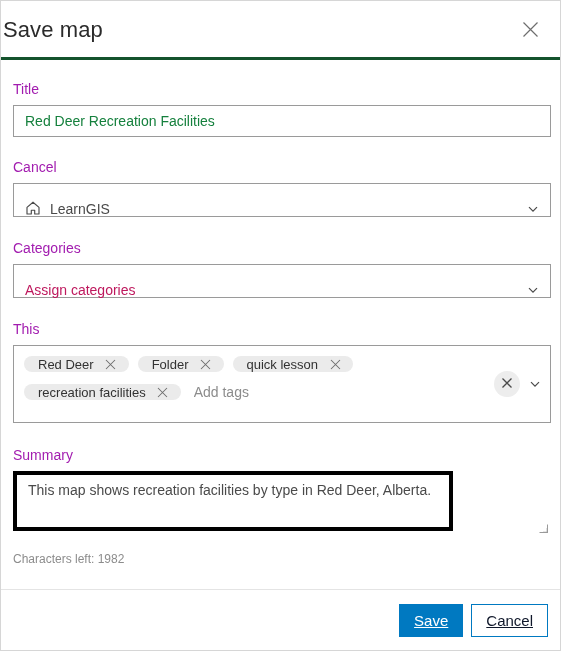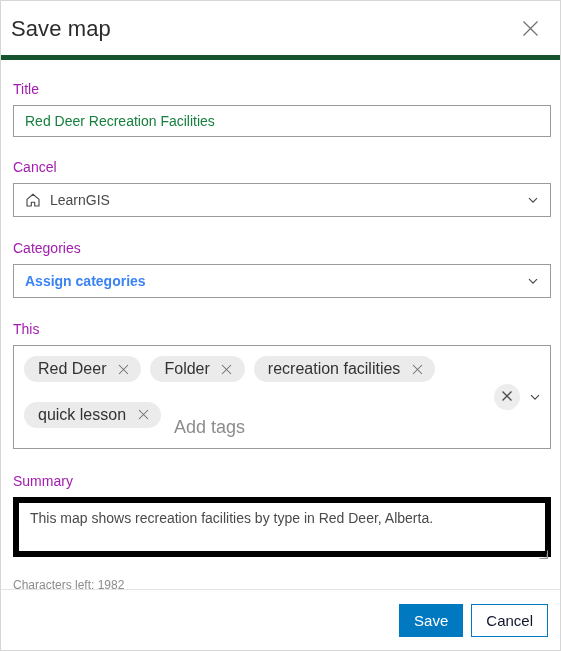--- a/index.html
+++ b/index.html
@@ -24,24 +24,24 @@
     background: #ffffff;
     display: flex;
     flex-direction: column;
   }
 
   
   .dialog-header {
     height: 59px;
     min-height: 59px;
     box-sizing: border-box;
-    border-bottom: 5px solid #14532d;
-    display: flex;
-    align-items: center;
-    padding: 0 16px 0 10px;
+    border-bottom: 3px solid #14532d;
+    display: flex;
+    align-items: center;
+    padding: 0 16px 0 2px;
   }
   .dialog-title {
     font-size: 22px;
     font-weight: 400;
     color: #2b2b2b;
     letter-spacing: .1px;
     flex: 1;
     line-height: 1;
     padding-top: 2px;
   }
@@ -95,36 +95,36 @@
   .spacer-24 { height: 24px; }
 
   
   .select-box {
     box-sizing: border-box;
     width: 538px;
     height: 34px;
     border: 1px solid #9a9a9a;
     background: #ffffff;
     display: flex;
-    align-items: center;
+    align-items: flex-end;
     padding: 0 10px 0 11px;
     cursor: pointer;
   }
   .select-box .icon-home {
     margin-right: 9px;
     display: flex;
     align-items: center;
   }
   .select-value {
     flex: 1;
     font-size: 14px;
     color: #4a4a4a;
     line-height: 1;
   }
-  .select-value.placeholder { color: #3b82f6; font-weight: bold; }
+  .select-value.placeholder { color: #be185d; }
   .chevron {
     width: 14px;
     height: 14px;
     display: flex;
     align-items: center;
     justify-content: center;
     flex: 0 0 auto;
   }
 
   
@@ -144,48 +144,47 @@
     flex-wrap: wrap;
     align-items: center;
     gap: 8px 9px;
     padding-top: 1px;
   }
   .chip {
     display: inline-flex;
     align-items: center;
     background: #ebebeb;
     border-radius: 16px;
-    height: 26px;
+    height: 16px;
     padding: 0 11px 0 14px;
-    font-size: 16px;
+    font-size: 13px;
     color: #323232;
     cursor: default;
     white-space: nowrap;
   }
   .chip-label { line-height: 1; }
   .chip-x {
     margin-left: 10px;
     width: 14px;
     height: 14px;
     display: flex;
     align-items: center;
     justify-content: center;
     cursor: pointer;
   }
   .tag-input {
     border: none;
     outline: none;
     font-family: "Liberation Sans", sans-serif;
-    font-size: 18px;
+    font-size: 14px;
     color: #6e6e6e;
     background: transparent;
     height: 24px;
     width: 120px;
     padding: 0 0 0 4px;
-    margin-top: 25px;
   }
   .tag-input::placeholder { color: #8c8c8c; opacity: 1; }
 
   .tags-actions {
     display: flex;
     align-items: center;
     gap: 8px;
     align-self: center;
     padding-left: 6px;
     flex: 0 0 auto;
@@ -200,23 +199,23 @@
     justify-content: center;
     cursor: pointer;
     border: none;
     padding: 0;
   }
 
   
   .textarea-wrap { position: relative; width: 538px; }
   .summary-textarea {
     box-sizing: border-box;
-    width: 538px;
+    width: 440px;
     height: 60px;
-    border: 6px solid #000000;
+    border: 4px solid #000000;
     background: #ffffff;
     font-family: "Liberation Sans", sans-serif;
     font-size: 14px;
     color: #4a4a4a;
     line-height: 19px;
     padding: 6px 11px;
     resize: none;
     display: block;
   }
   .resize-grip {
@@ -249,20 +248,21 @@
   .btn {
     font-family: "Liberation Sans", sans-serif;
     font-size: 15px;
     height: 33px;
     min-width: 57px;
     padding: 0 14px;
     cursor: pointer;
     box-sizing: border-box;
     line-height: 31px;
     text-align: center;
+    text-decoration: underline;
   }
   .btn-primary {
     background: #0079c1;
     color: #ffffff;
     border: 1px solid #0079c1;
   }
   .btn-secondary {
     background: #ffffff;
     color: #0f172a;
     border: 1px solid #0079c1;
@@ -344,30 +344,30 @@
           <span class="chip">
             <span class="chip-label">Folder</span>
             <span class="chip-x">
               <svg width="11" height="11" viewBox="0 0 11 11" aria-hidden="true">
                 <path d="M1 1 L10 10 M10 1 L1 10" stroke="#6e6e6e" stroke-width="1.05" fill="none"></path>
               </svg>
             </span>
           </span>
 
           <span class="chip">
-            <span class="chip-label">recreation facilities</span>
+            <span class="chip-label">quick lesson</span>
             <span class="chip-x">
               <svg width="11" height="11" viewBox="0 0 11 11" aria-hidden="true">
                 <path d="M1 1 L10 10 M10 1 L1 10" stroke="#6e6e6e" stroke-width="1.05" fill="none"></path>
               </svg>
             </span>
           </span>
 
           <span class="chip">
-            <span class="chip-label">quick lesson</span>
+            <span class="chip-label">recreation facilities</span>
             <span class="chip-x">
               <svg width="11" height="11" viewBox="0 0 11 11" aria-hidden="true">
                 <path d="M1 1 L10 10 M10 1 L1 10" stroke="#6e6e6e" stroke-width="1.05" fill="none"></path>
               </svg>
             </span>
           </span>
 
           <input class="tag-input" type="text" placeholder="Add tags" style="">
         </div>
 

